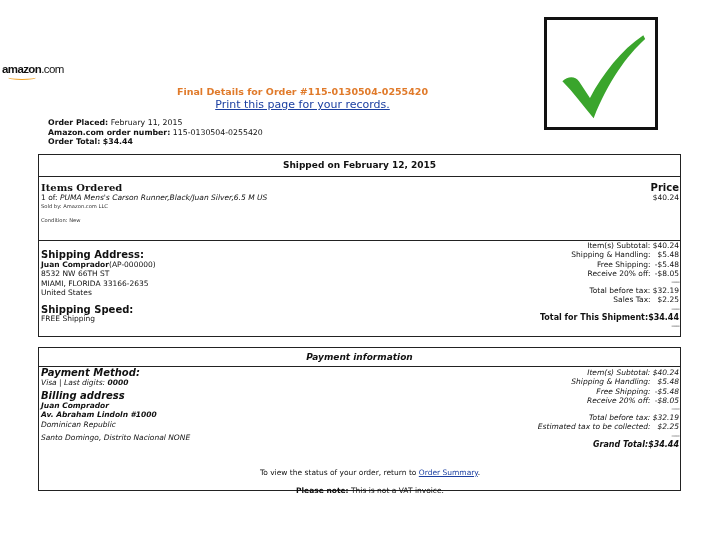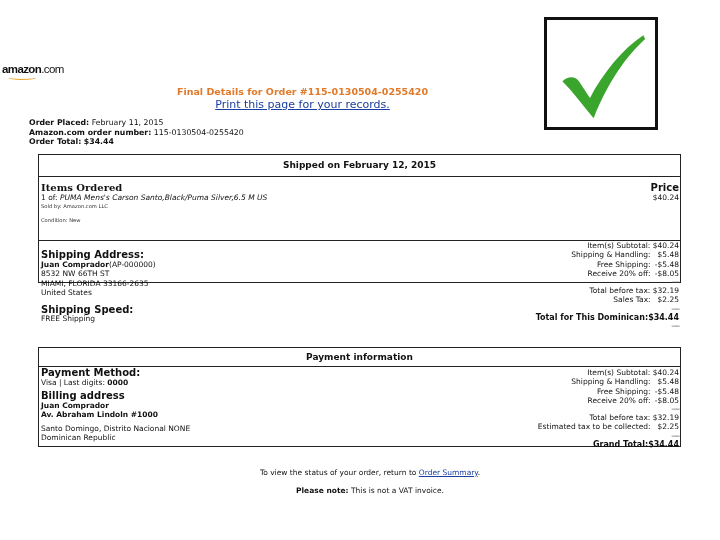--- a/index.html
+++ b/index.html
@@ -11,21 +11,21 @@
     .logo-text .dotcom { font-weight: normal; }
     .logo-smile { position: absolute; left: 6px; top: 12px; width: 28px; height: 5px; border-bottom: 1.5px solid #f0a020; border-radius: 0 0 50% 50%; }
 
     .checkbox { position: absolute; left: 544px; top: 17px; width: 114px; height: 113px; border: 3px solid #111; background: #fff; }
     .checkbox svg { position: absolute; left: 8px; top: 8px; }
 
     .title-block { position: absolute; left: 0; width: 605px; top: 86px; text-align: center; }
     .order-title { color: #e07a2a; font-weight: bold; font-size: 9.5px; }
     .print-link { color: #1a3ea0; text-decoration: underline; font-size: 11px; display: inline-block; margin-top: 1px; }
 
-    .meta { position: absolute; left: 29px; top: 118px; font-size: 7.8px; line-height: 9.5px; }
+    .meta { position: absolute; left: 48px; top: 118px; font-size: 7.8px; line-height: 9.5px; }
     .meta b { font-weight: bold; }
 
     .box { position: absolute; left: 38px; width: 643px; border: 1.5px solid #222; background: #fff; }
     .box-header { height: 22px; border-bottom: 1.5px solid #222; text-align: center; font-weight: bold; font-size: 9px; line-height: 21px; }
     .section { position: relative; padding: 3px 2px; }
     .section + .section { border-top: 1.5px solid #222; }
 
     .lbl { font-weight: bold; font-size: 10px; line-height: 9.5px; }
     .txt { font-size: 7.5px; line-height: 9.5px; }
     .sm { font-size: 5.2px; line-height: 8px; color: #333; }
@@ -59,26 +59,26 @@
   <div class="order-title">Final Details for Order #115-0130504-0255420</div>
   <a class="print-link">Print this page for your records.</a>
 </div>
 
 <div class="meta">
   <div><b>Order Placed:</b> <span>February 11, 2015</span></div>
   <div><b>Amazon.com order number:</b> <span>115-0130504-0255420</span></div>
   <div><b>Order Total:</b> <b>$34.44</b></div>
 </div>
 
-<div class="box" style="top:154px; height:129px;">
+<div class="box" style="top:154px; height:183px;">
   <div class="box-header">Shipped on February 12, 2015</div>
 
   <div class="section" style="height:63px;">
     <div class="lbl" style="font-family:'DejaVu Serif',serif; margin-top:3px;">Items Ordered</div>
-    <div class="txt"><span>1 of:</span> <span class="it">PUMA Mens's Carson Santo,Black/Puma Silver,6.5 M US</span></div>
+    <div class="txt"><span>1 of:</span> <span class="it">PUMA Mens's Carson Runner,Black/Juan Silver,6.5 M US</span></div>
     <div class="sm">Sold by: Amazon.com LLC</div>
     <div class="sm" style="margin-top:6px;">Condition: New</div>
     <div class="right-col" style="top:6px;">
       <div class="lbl">Price</div>
       <div class="txt">$40.24</div>
     </div>
   </div>
 
   <div class="section" style="height:96px;">
     <div class="lbl" style="margin-top:6px;">Shipping Address:</div>
@@ -91,36 +91,36 @@
 
     <div class="right-col" style="top:0px;">
       <div class="sumrow"><span>Item(s) Subtotal:</span> <span class="val">$40.24</span></div>
       <div class="sumrow"><span>Shipping &amp; Handling:</span> <span class="val">$5.48</span></div>
       <div class="sumrow"><span>Free Shipping:</span> <span class="val">-$5.48</span></div>
       <div class="sumrow"><span>Receive 20% off:</span> <span class="val">-$8.05</span></div>
       <div class="dash">-----</div>
       <div class="sumrow"><span>Total before tax:</span> <span class="val">$32.19</span></div>
       <div class="sumrow"><span>Sales Tax:</span> <span class="val">$2.25</span></div>
       <div class="dash">-----</div>
-      <div class="sumrow total"><span>Total for This Dominican:</span><span>$34.44</span></div>
+      <div class="sumrow total"><span>Total for This Shipment:</span><span>$34.44</span></div>
       <div class="dash">-----</div>
     </div>
   </div>
 </div>
 
-<div class="box" style="top:347px; height:100px;">
+<div class="box" style="top:347px; height:144px;font-style:italic;">
   <div class="box-header" style="height:19px; line-height:18px;">Payment information</div>
   <div class="section" style="height:90px; padding-top:1px;">
     <div class="lbl">Payment Method:</div>
     <div class="txt"><span>Visa | Last digits:</span> <span class="b">0000</span></div>
     <div class="lbl" style="margin-top:4px;">Billing address</div>
     <div class="txt b">Juan Comprador</div>
     <div class="txt b">Av. Abraham Lindoln #1000</div>
+    <div class="txt">Dominican Republic</div>
     <div class="txt" style="margin-top:4px;">Santo Domingo, Distrito Nacional NONE</div>
-    <div class="txt">Dominican Republic</div>
 
     <div class="right-col" style="top:1px;">
       <div class="sumrow"><span>Item(s) Subtotal:</span> <span class="val">$40.24</span></div>
       <div class="sumrow"><span>Shipping &amp; Handling:</span> <span class="val">$5.48</span></div>
       <div class="sumrow"><span>Free Shipping:</span> <span class="val">-$5.48</span></div>
       <div class="sumrow"><span>Receive 20% off:</span> <span class="val">-$8.05</span></div>
       <div class="dash">-----</div>
       <div class="sumrow"><span>Total before tax:</span> <span class="val">$32.19</span></div>
       <div class="sumrow"><span>Estimated tax to be collected:</span> <span class="val">$2.25</span></div>
       <div class="dash">-----</div>

